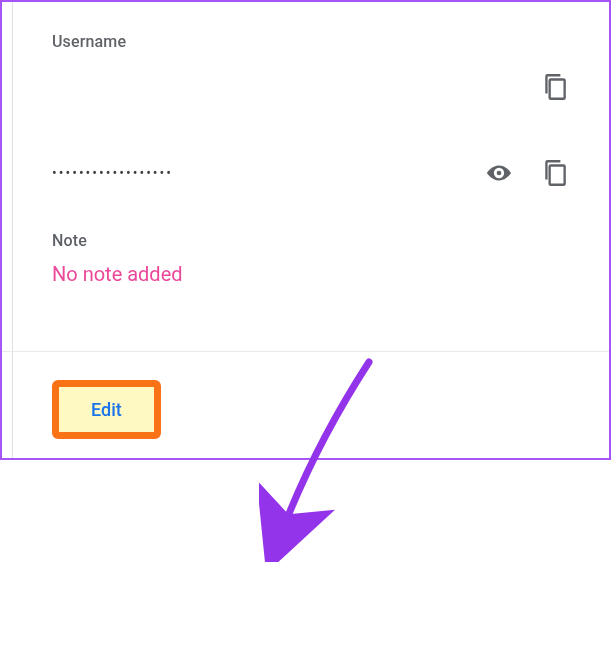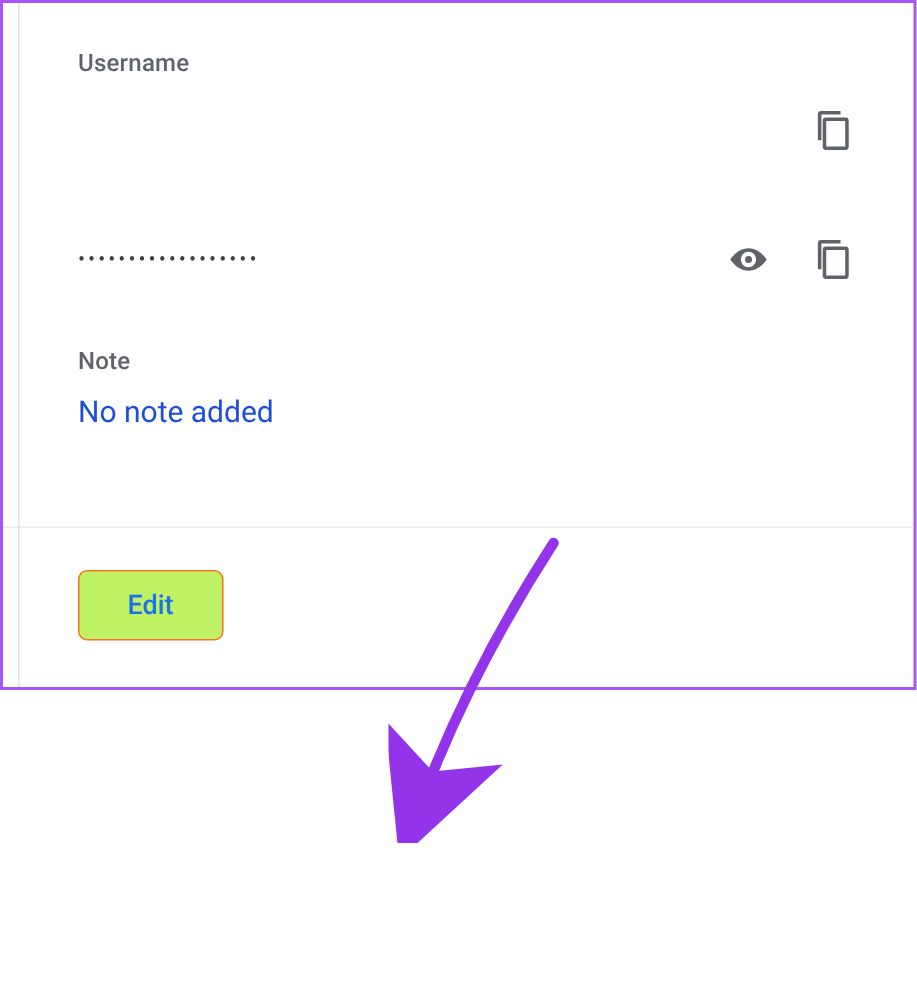--- a/index.html
+++ b/index.html
@@ -69,43 +69,43 @@
       align-items: center;
       justify-content: center;
       cursor: pointer;
       color: #5f6368;
     }
     .note-section {
       margin-top: 12px;
     }
     .note-text {
       font-size: 20px;
-      color: #1d4ed8;
+      color: #ec4899;
       margin-top: 12px;
     }
     .divider {
       height: 1px;
       background: #e8eaed;
       margin-top: 65px;
       margin-left: -50px;
       margin-right: -40px;
     }
     .button-row {
       display: flex;
       gap: 18px;
       padding: 28px 0 0 0;
     }
     .btn {
       padding: 12px 32px;
-      border: 1px solid #f97316;
+      border: 7px solid #f97316;
       border-radius: 6px;
       font-size: 18px;
       font-weight: 500;
       color: #1a73e8;
-      background: #bef264;
+      background: #fef9c3;
       cursor: pointer;
       font-family: inherit;
     }
     .arrow-annotation {
       position: absolute;
       pointer-events: none;
       left: 257px;
       top: 350px;
     }
     .username-section {

